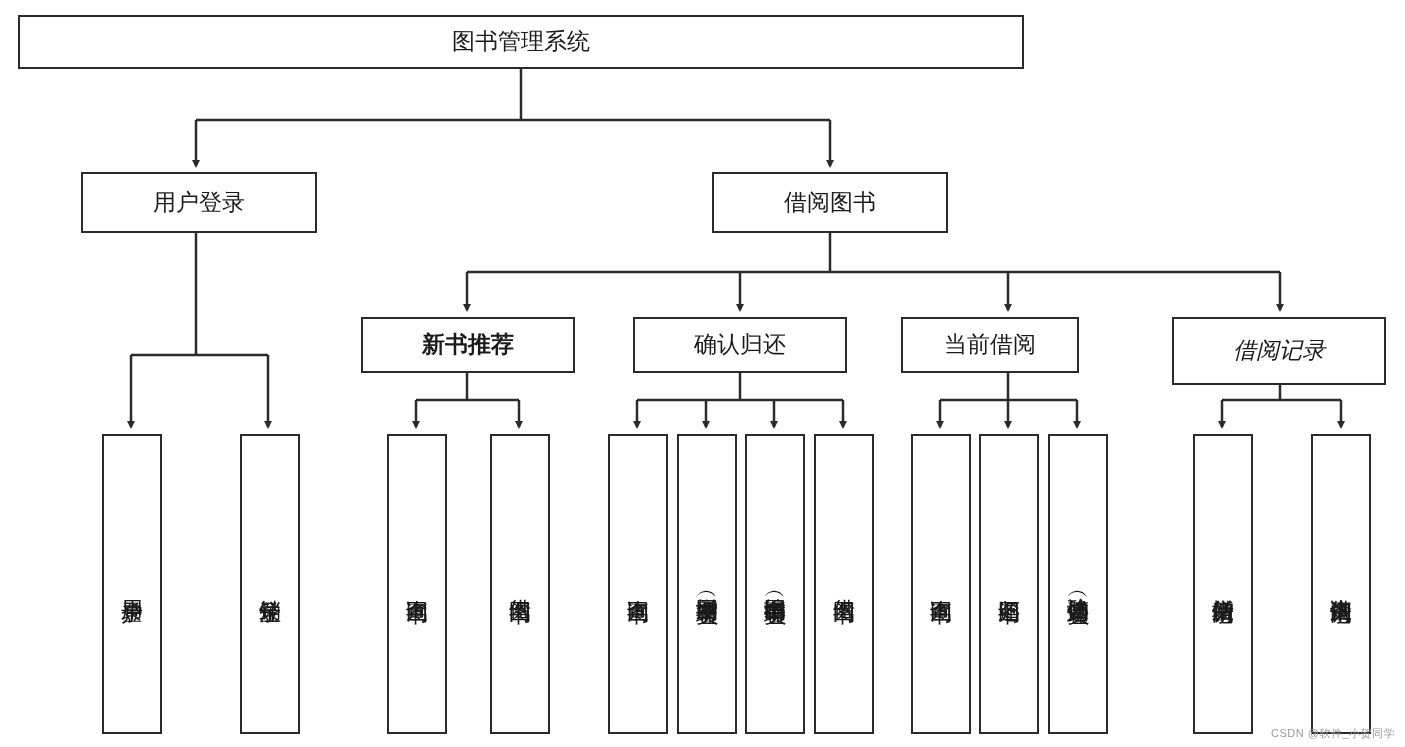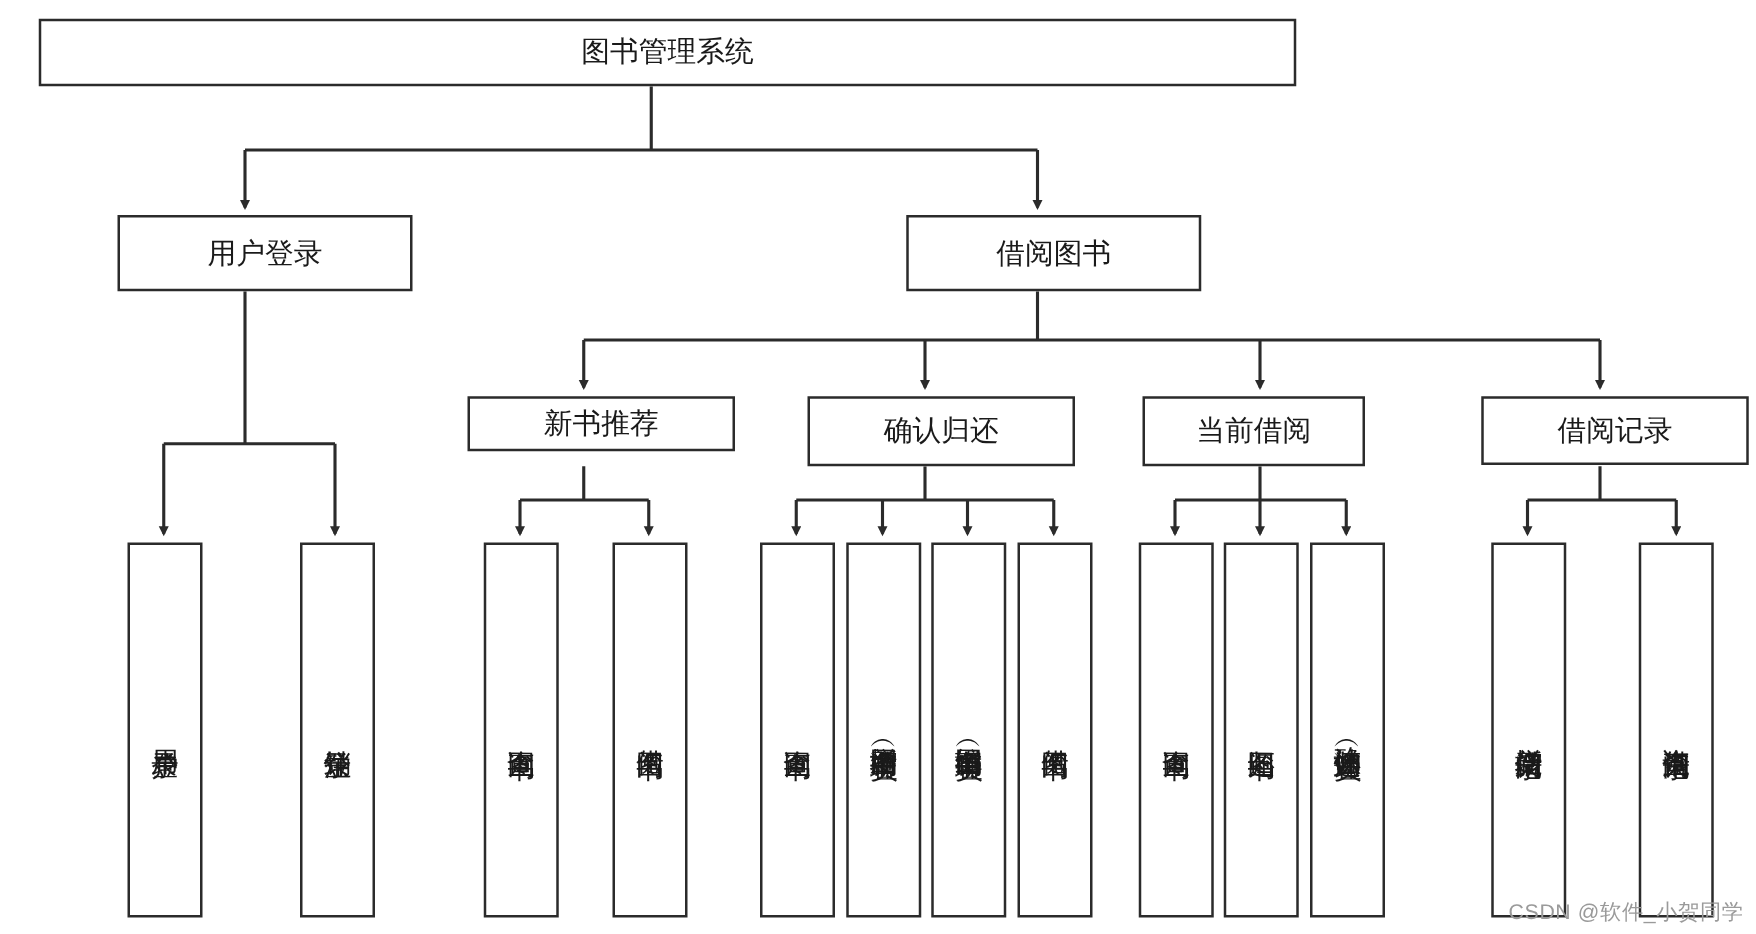--- a/index.html
+++ b/index.html
@@ -24,21 +24,20 @@
     border: 2px solid #2b2b2b;
     background: #ffffff;
     display: flex;
     align-items: center;
     justify-content: center;
     text-align: center;
     line-height: 1.18;
   }
   .node.h {
     font-size: 23px;
-    margin-left: 13px;
   }
   .node.v {
     font-size: 22px;
     writing-mode: vertical-rl;
     text-orientation: upright;
     letter-spacing: 1px;
   }
   .node.v .lbl {
     writing-mode: vertical-rl;
     text-orientation: upright;
@@ -49,21 +48,21 @@
     left: 0;
     top: 0;
     width: 1405px;
     height: 747px;
     pointer-events: none;
   }
   .watermark {
     position: absolute;
     right: 10px;
     bottom: 6px;
-    font-size: 17px;
+    font-size: 11px;
     color: #9a9a9a;
     letter-spacing: 0.5px;
   }
 </style>
 </head>
 <body>
 
 <div id="canvas">
 
   <svg id="wires" viewBox="0 0 1405 747">
@@ -120,30 +119,30 @@
     <span class="lbl">图书管理系统</span>
   </div>
 
   <div class="node h" style="left:81px; top:172px; width:236px; height:61px;">
     <span class="lbl">用户登录</span>
   </div>
   <div class="node h" style="left:712px; top:172px; width:236px; height:61px;">
     <span class="lbl">借阅图书</span>
   </div>
 
-  <div class="node h" style="left:361px; top:317px; width:214px; height:44px;">
+  <div class="node h" style="left:361px; top:317px; width:214px; height:56px;font-weight:bold;">
     <span class="lbl">新书推荐</span>
   </div>
   <div class="node h" style="left:633px; top:317px; width:214px; height:56px;">
     <span class="lbl">确认归还</span>
   </div>
   <div class="node h" style="left:901px; top:317px; width:178px; height:56px;">
     <span class="lbl">当前借阅</span>
   </div>
-  <div class="node h" style="left:1172px; top:317px; width:214px; height:55px;">
+  <div class="node h" style="left:1172px; top:317px; width:214px; height:68px;font-style:italic;">
     <span class="lbl">借阅记录</span>
   </div>
 
   <div class="node v" style="left:102px; top:434px; width:60px; height:300px;">
     <span class="lbl">用户登录</span>
   </div>
   <div class="node v" style="left:240px; top:434px; width:60px; height:300px;">
     <span class="lbl">注销登录</span>
   </div>
 

